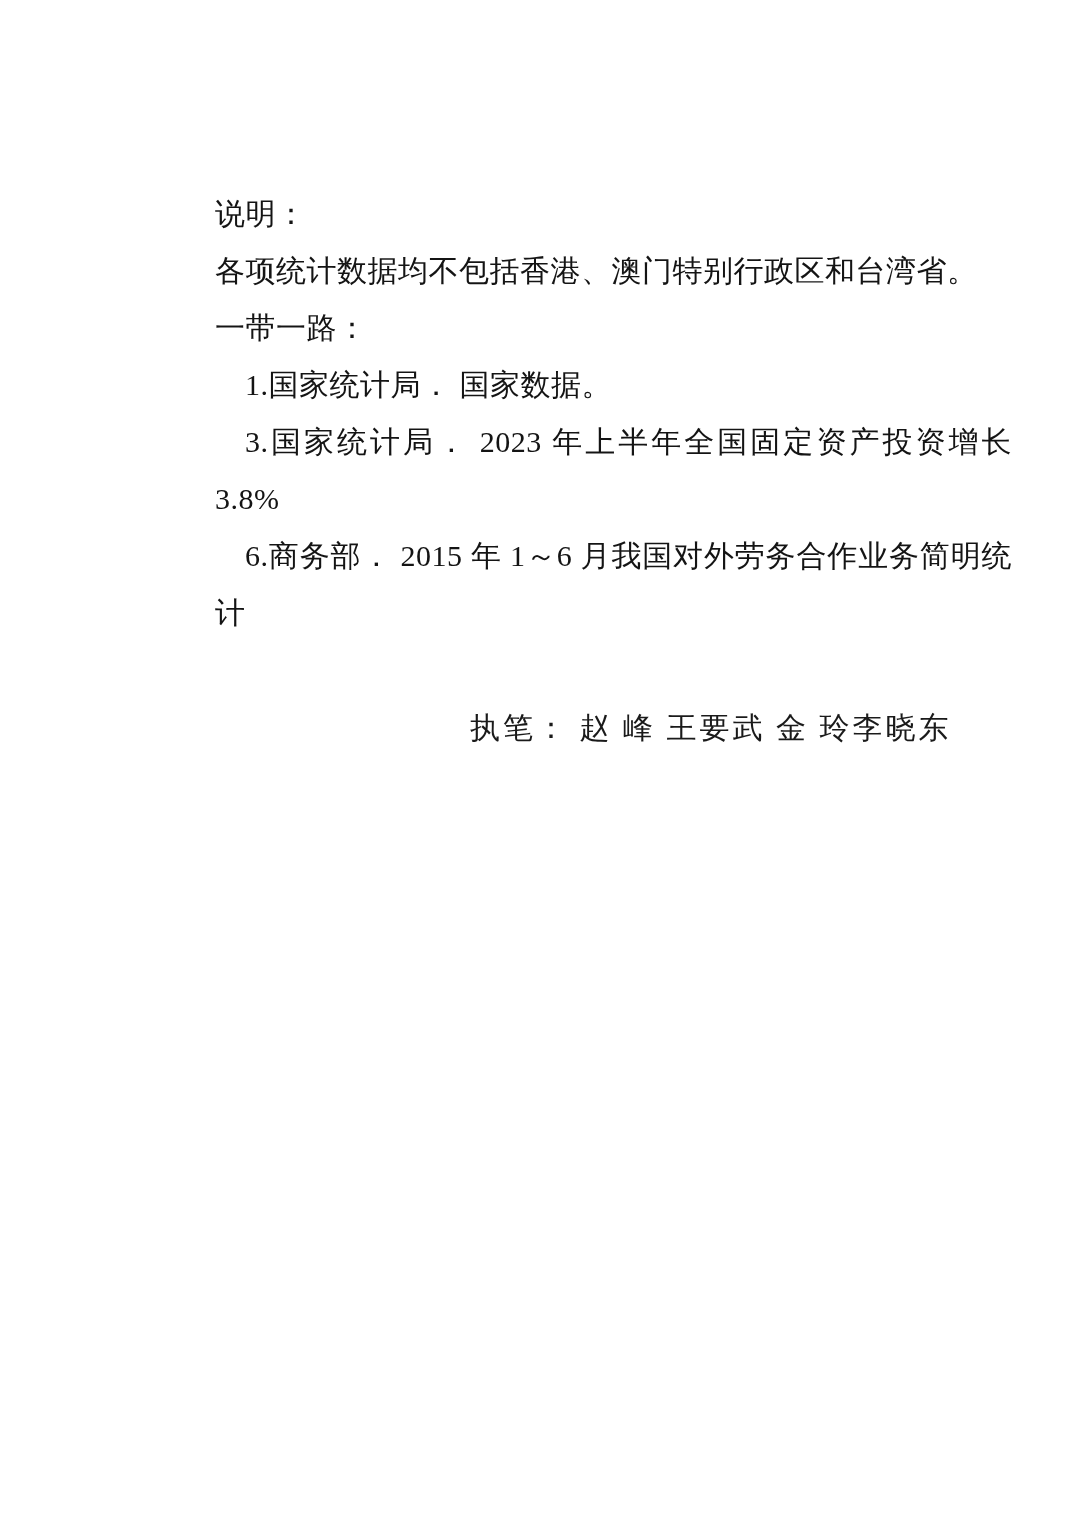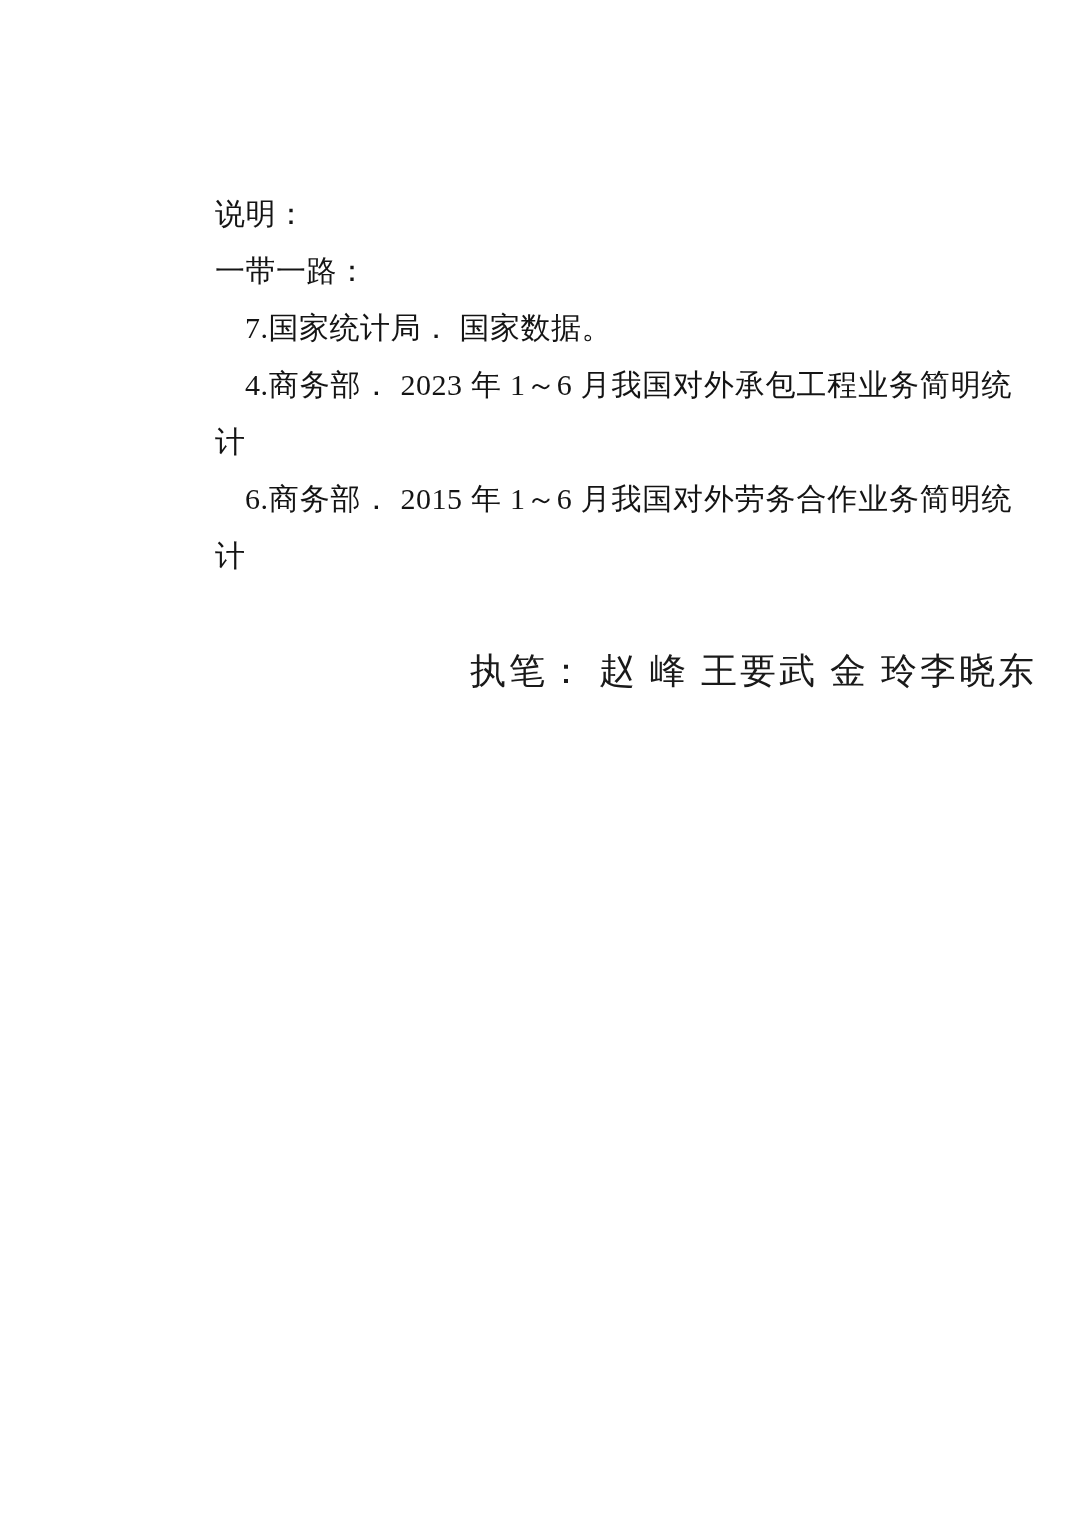--- a/index.html
+++ b/index.html
@@ -30,46 +30,47 @@
   .para {
     margin: 0;
     text-align: justify;
     text-justify: inter-ideograph;
   }
   .indent {
     text-indent: 30px;
   }
   .signature-block {
     margin-top: 60px;
-    font-size: 36px;
+    font-size: 30px;
     line-height: 54px;
     letter-spacing: 3px;
     padding-left: 255px;
   }
   .sig-line {
     margin: 0;
     white-space: pre;
   }
 </style>
 </head>
 <body>
 
 <div class="page">
   <div class="doc-body">
 
     <p class="para">说明：</p>
 
+    <p class="para">各项统计数据均不包括香港、澳门特别行政区和台湾省。</p>
 
     <p class="para">一带一路：</p>
 
-    <p class="para indent">7.国家统计局． 国家数据。</p>
+    <p class="para indent">1.国家统计局． 国家数据。</p>
 
 
+    <p class="para indent">3.国家统计局． 2023 年上半年全国固定资产投资增长3.8%</p>
 
-    <p class="para indent">4.商务部． 2023 年 1～6 月我国对外承包工程业务简明统计</p>
 
 
     <p class="para indent">6.商务部． 2015 年 1～6 月我国对外劳务合作业务简明统计</p>
 
   </div>
 
   <div class="signature-block">
     <p class="sig-line">执笔： 赵 峰 王要武 金 玲李晓东</p>
   </div>
 </div>

